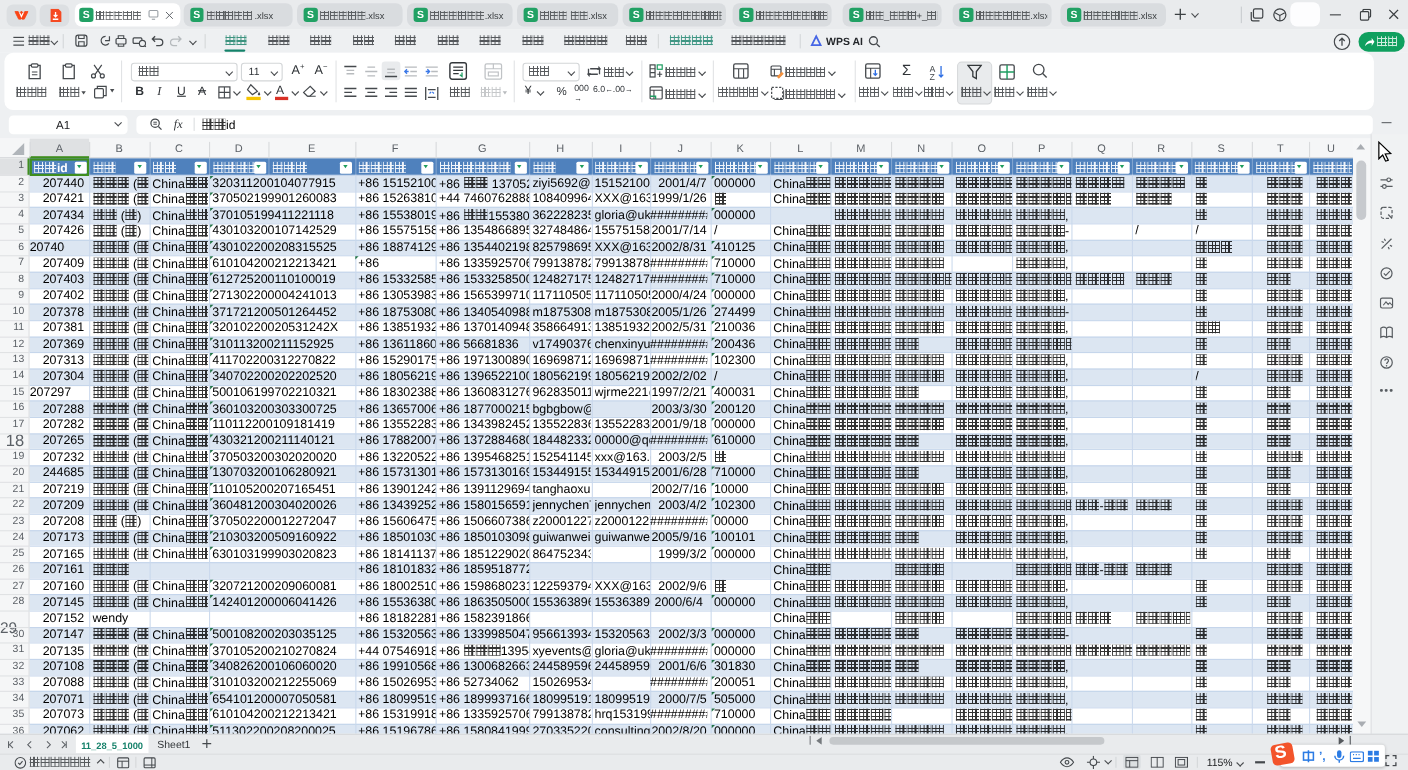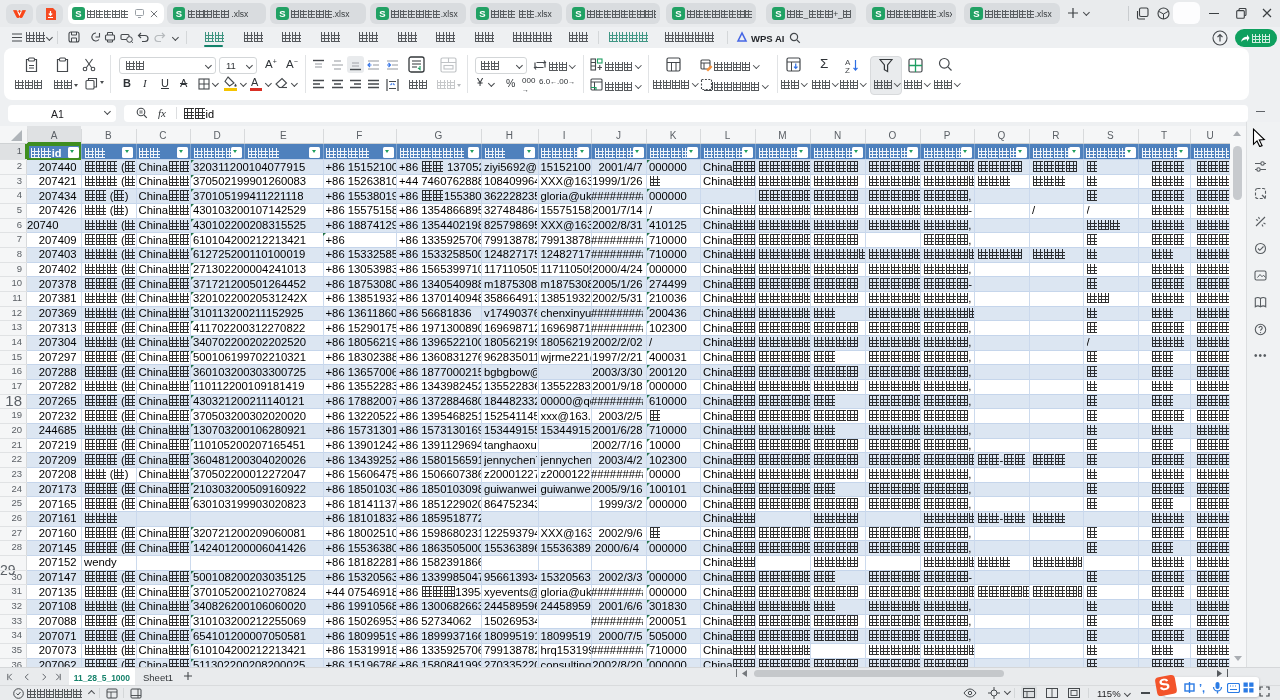--- a/index.html
+++ b/index.html
@@ -930,21 +930,21 @@
 <div class="cell" style="left:703.0px;top:336.4px;width:51.8px;">China<i class="c"></i><i class="c"></i></div>
 <div class="cell" style="left:758.0px;top:336.4px;width:51.8px;"><i class="c"></i><i class="c"></i><i class="c"></i><i class="c"></i><i class="c"></i></div>
 <div class="cell" style="left:813.0px;top:336.4px;width:51.8px;"><i class="c"></i><i class="c"></i><i class="c"></i><i class="c"></i></div>
 <div class="cell" style="left:868.0px;top:336.4px;width:51.8px;"><i class="c"></i><i class="c"></i><i class="c"></i><i class="c"></i><i class="c"></i></div>
 <div class="cell" style="left:923.0px;top:336.4px;width:50.8px;"><i class="c"></i><i class="c"></i><i class="c"></i><i class="c"></i>,</div>
 <div class="cell" style="left:977.0px;top:336.4px;width:51.8px;"></div>
 <div class="cell" style="left:1032.0px;top:336.4px;width:50.3px;"></div>
 <div class="cell" style="left:1086.5px;top:336.4px;width:51.3px;">/</div>
 <div class="cell" style="left:1151.0px;top:336.4px;width:38.0px;"><i class="c"></i><i class="c"></i><i class="c"></i></div>
 <div class="cell" style="left:1196.0px;top:336.4px;width:33.0px;"><i class="c"></i><i class="c"></i><i class="c"></i></div>
-<div class="cell" style="left:27.0px;top:351.0px;width:49.5px;text-align:right;">207297</div>
+<div class="cell" style="left:27.0px;top:351.0px;width:49.5px;">207297</div>
 <div class="cell" style="left:84.0px;top:351.0px;width:50.5px;"><i class="c"></i><i class="c"></i><i class="c"></i> (<i class="c"></i></div>
 <div class="cell" style="left:138.5px;top:351.0px;width:50.5px;">China<i class="c"></i><i class="c"></i></div>
 <div class="cell" style="left:193.0px;top:351.0px;width:126.5px;">500106199702210321</div>
 <div class="ab" style="left:190.5px;top:350.6px;width:0;height:0;border-top:3.5px solid #217346;border-right:3.5px solid transparent"></div>
 <div class="cell" style="left:325.5px;top:351.0px;width:70.3px;">+86 1830238855</div>
 <div class="cell" style="left:399.0px;top:351.0px;width:81.8px;">+86 13608312766</div>
 <div class="cell" style="left:484.0px;top:351.0px;width:53.3px;">9628350115</div>
 <div class="cell" style="left:540.5px;top:351.0px;width:50.3px;">wjrme221@</div>
 <div class="cell" style="left:591.0px;top:351.0px;width:51.5px;text-align:right;">1997/2/21</div>
 <div class="cell" style="left:649.0px;top:351.0px;width:50.8px;">400031</div>

